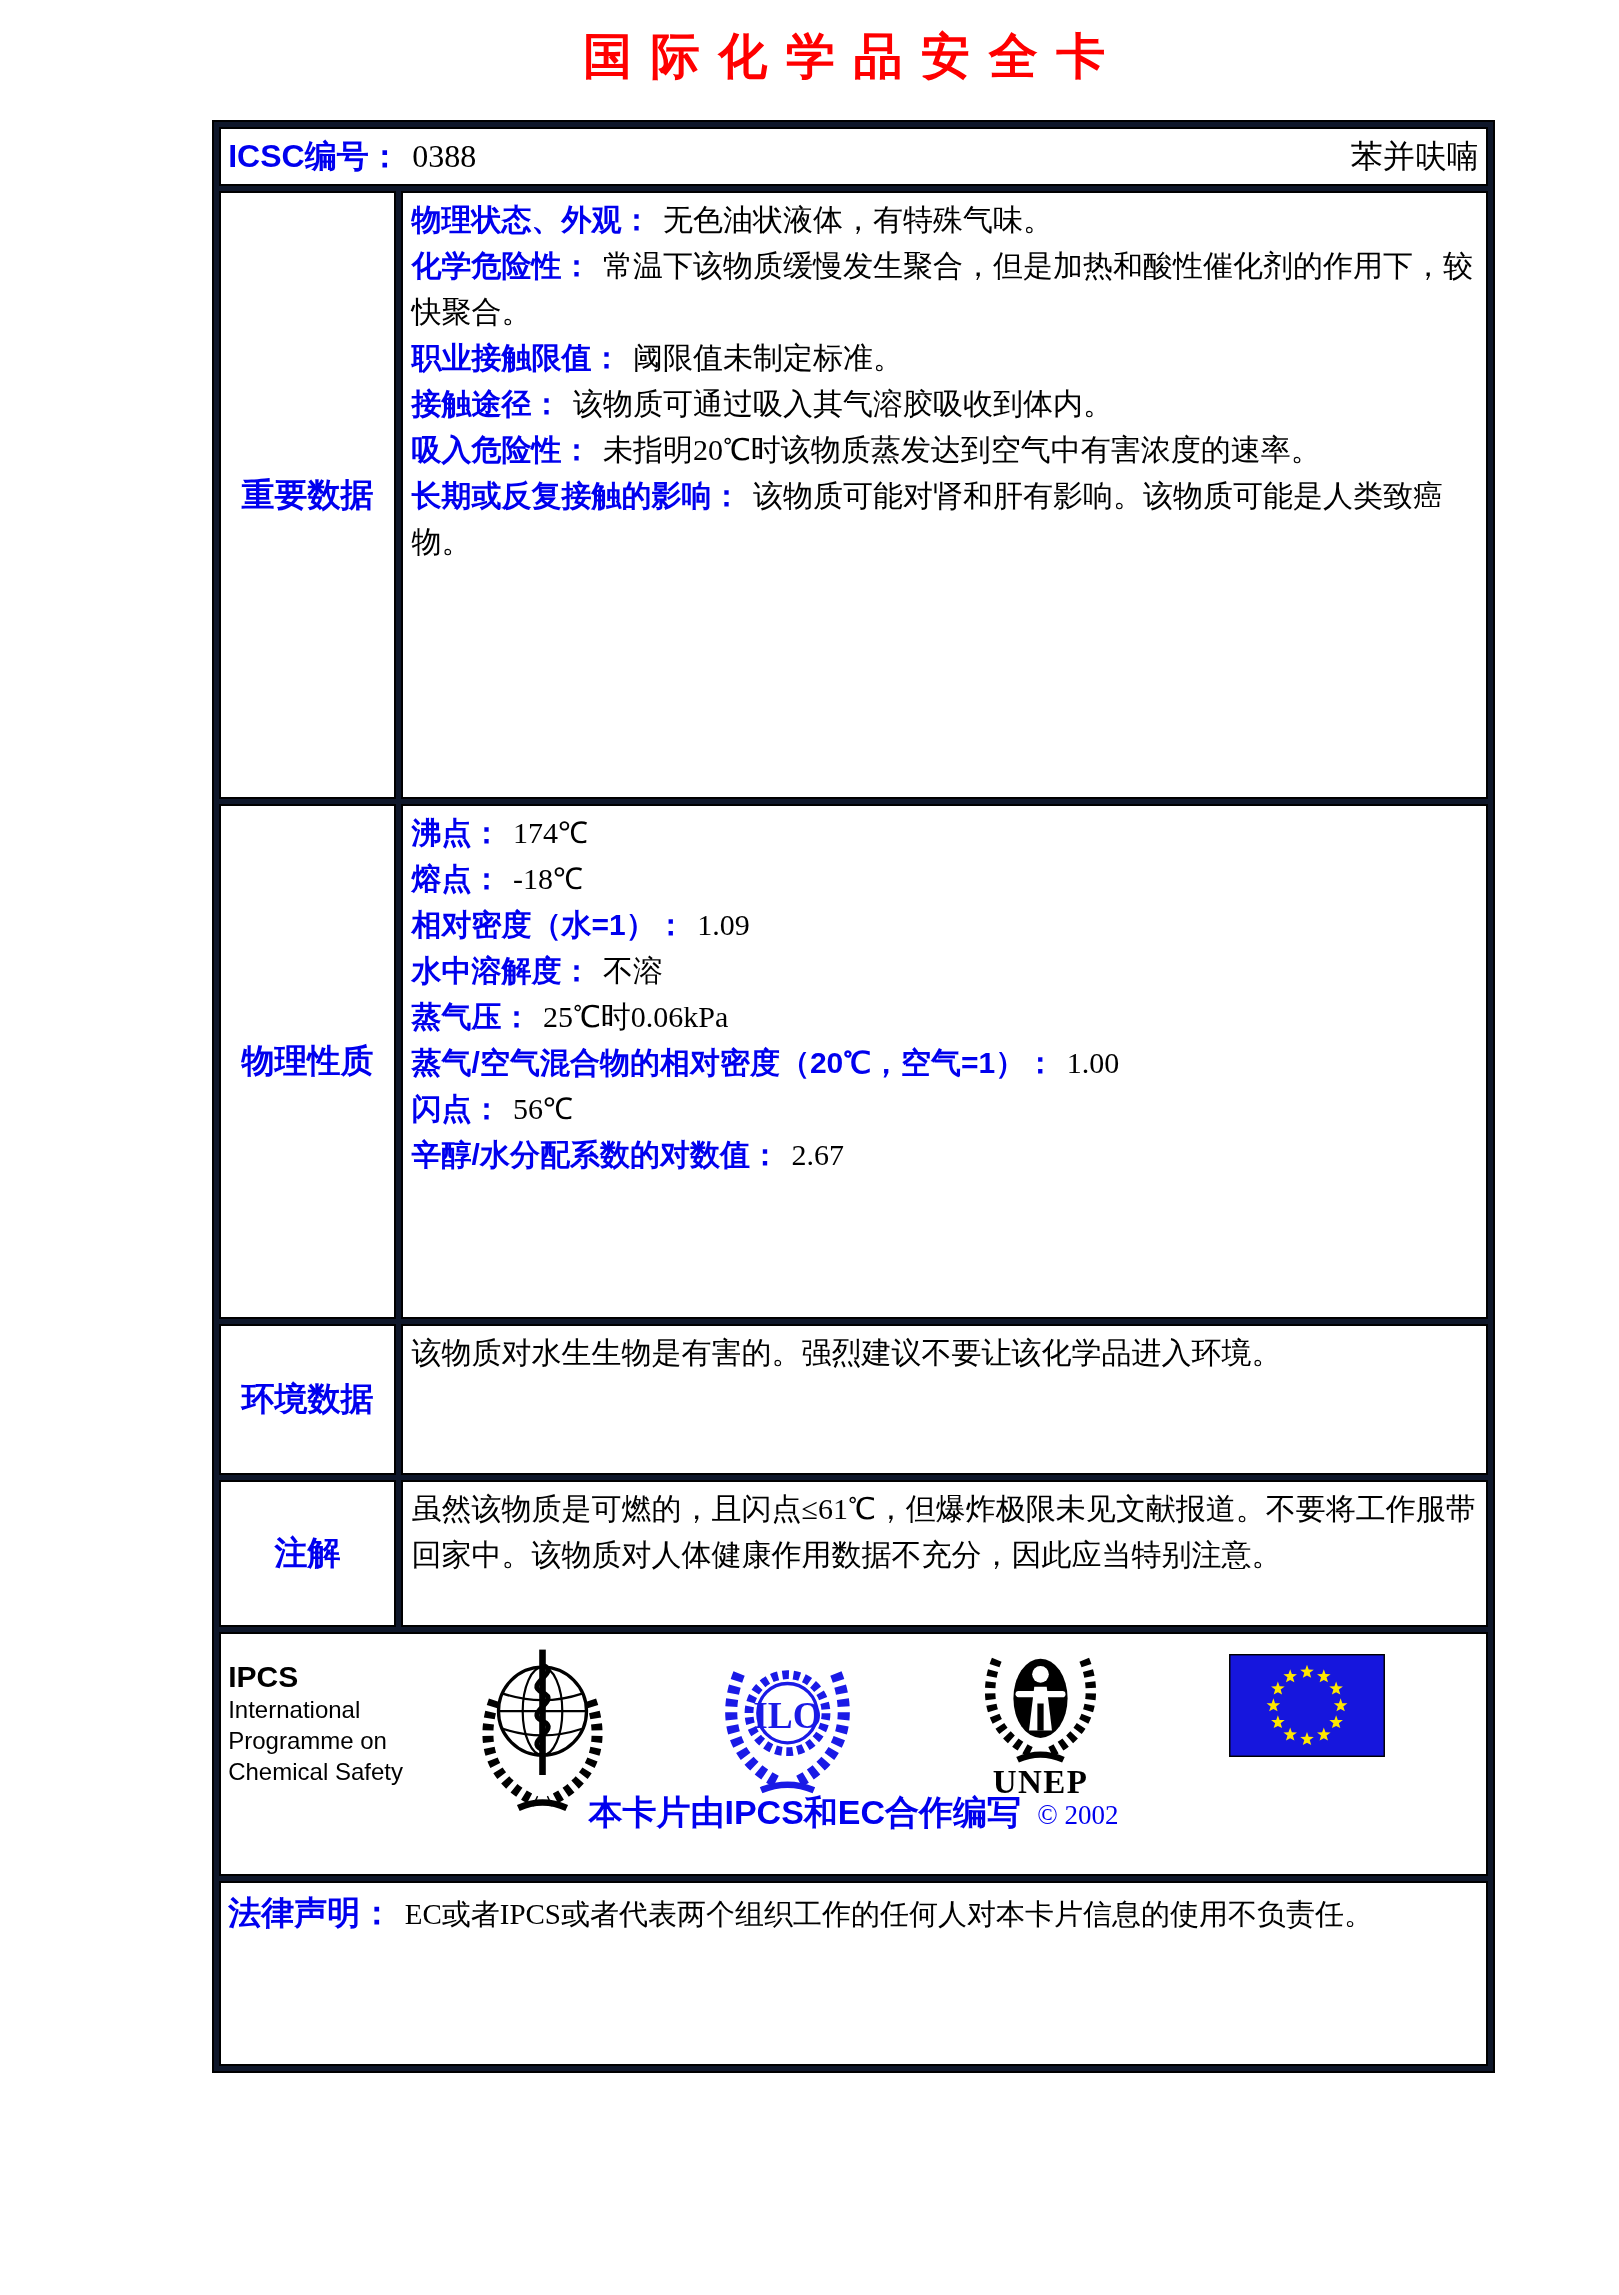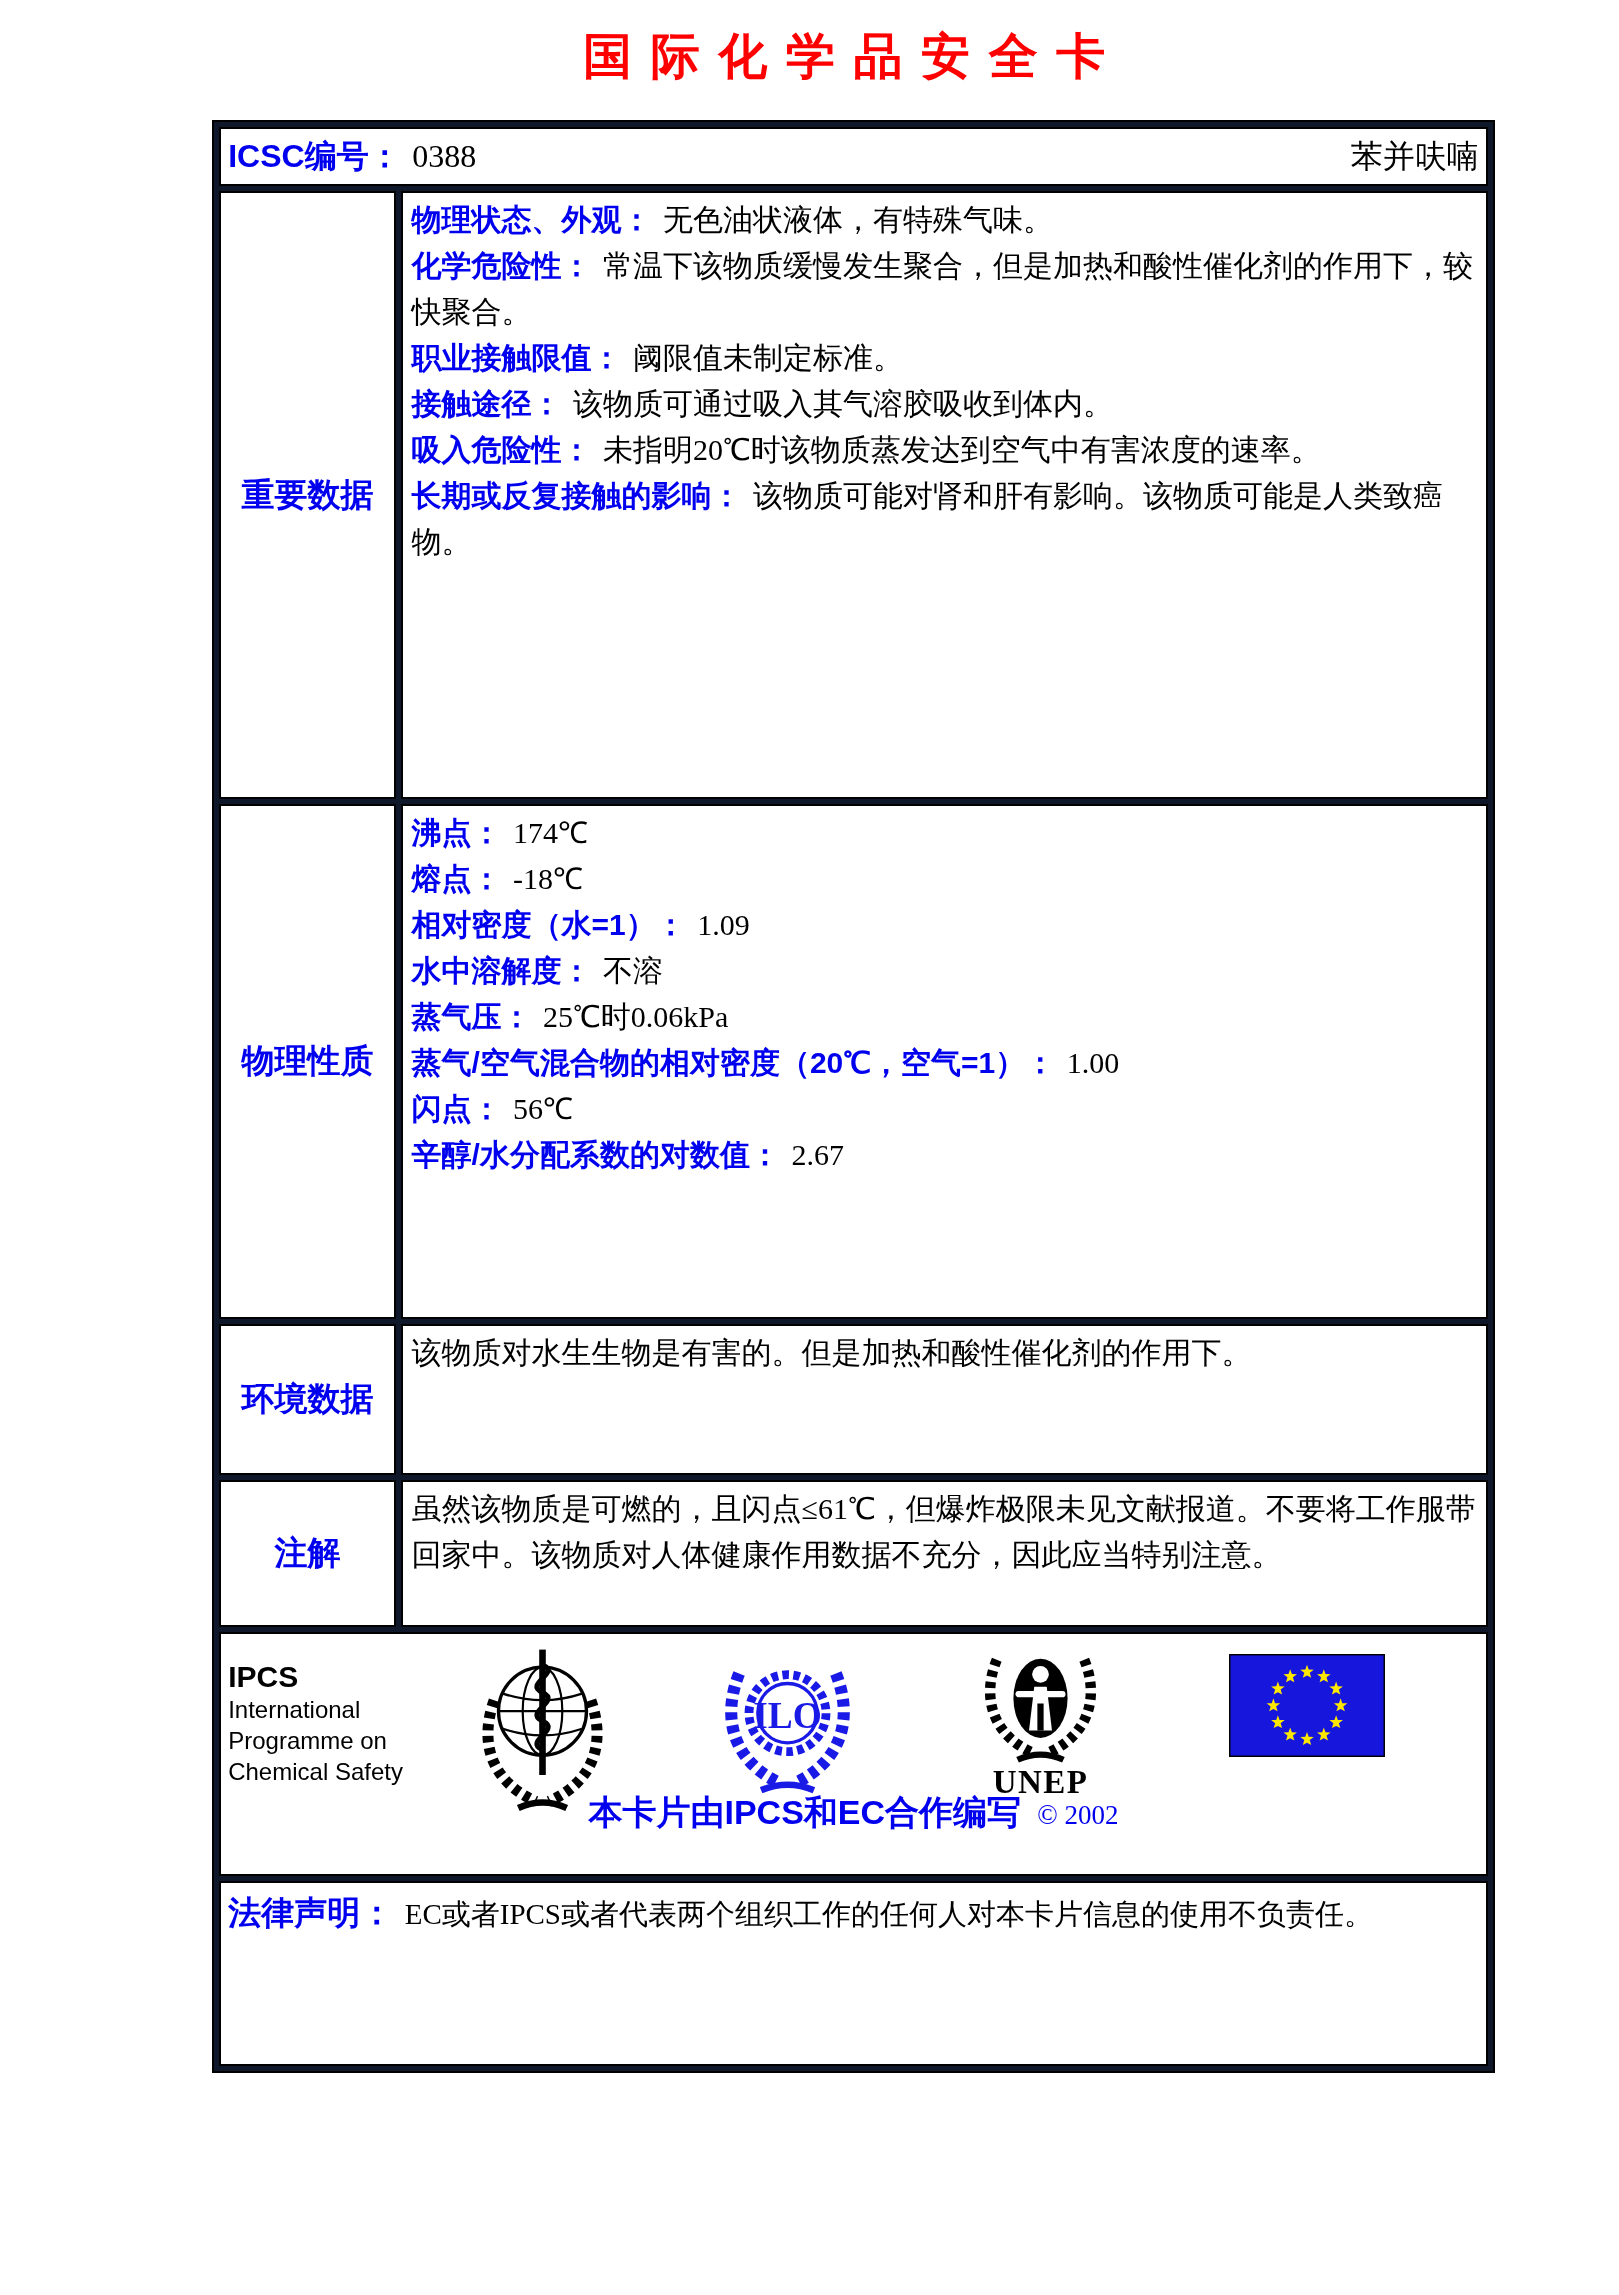--- a/index.html
+++ b/index.html
@@ -90,21 +90,21 @@
         <div class="line"><span class="k">闪点：</span><span class="v">56℃</span></div>
         <div class="line"><span class="k">辛醇/水分配系数的对数值：</span><span class="v">2.67</span></div>
       </td>
     </tr>
 
     <tr>
       <td class="cell label-cell h-env">
         <span>环境数据</span>
       </td>
       <td class="cell content-cell">
-        <div class="line v">该物质对水生生物是有害的。但是加热和酸性催化剂的作用下。</div>
+        <div class="line v">该物质对水生生物是有害的。强烈建议不要让该化学品进入环境。</div>
       </td>
     </tr>
 
     <tr>
       <td class="cell label-cell h-not">
         <span>注解</span>
       </td>
       <td class="cell content-cell">
         <div class="line v">虽然该物质是可燃的，且闪点≤61℃，但爆炸极限未见文献报道。不要将工作服带回家中。该物质对人体健康作用数据不充分，因此应当特别注意。</div>
       </td>

